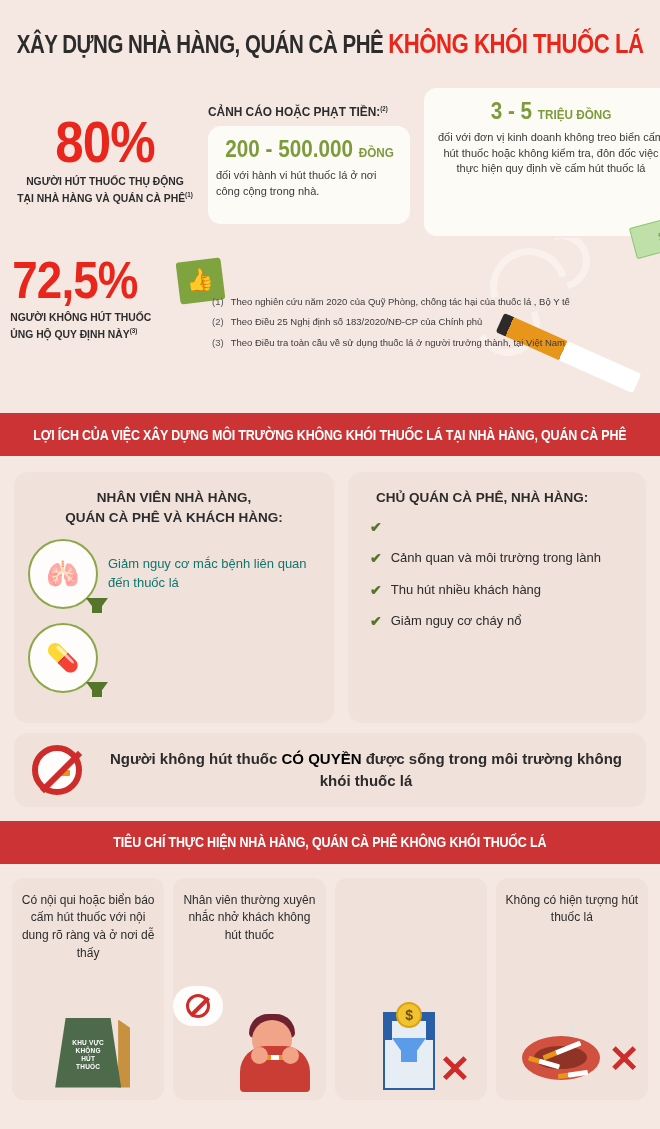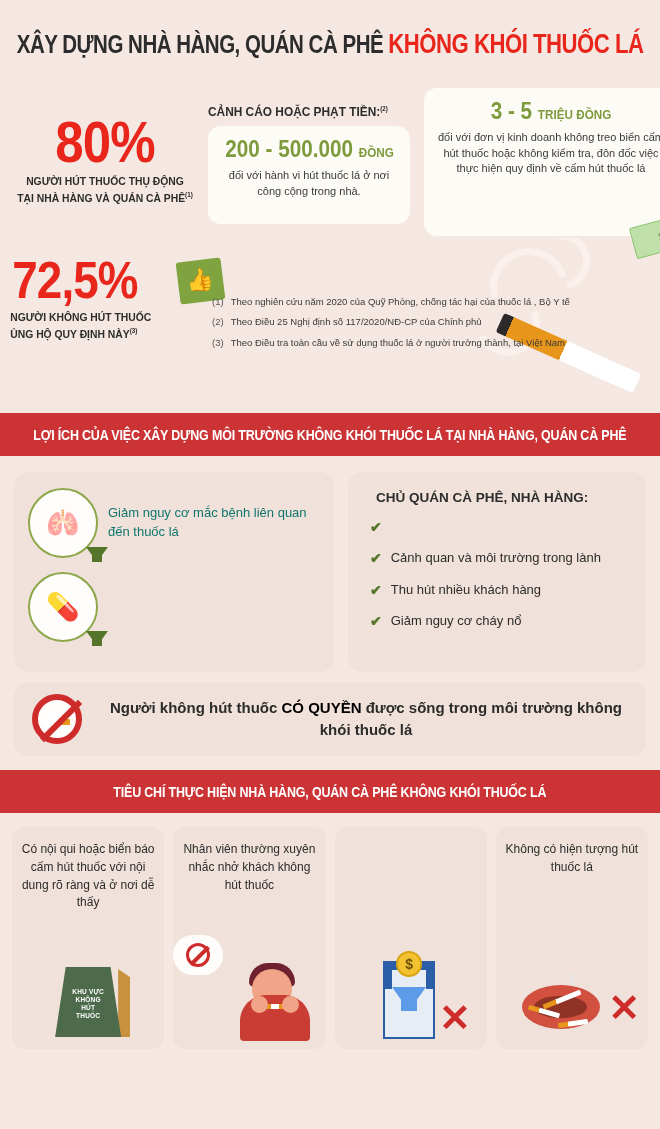--- a/index.html
+++ b/index.html
@@ -63,21 +63,21 @@
   }
 
   .warn-label {
     position:absolute; left:208px; top:16px;
     font-size:13.5px; font-weight:bold; color:#2C2C2C;
     transform:scaleX(0.88); transform-origin:left;
   }
   .box1 {
     position:absolute; left:208px; top:38px; width:202px; height:98px;
     background:#FDFBF5; border-radius:13px; padding:12px 8px 0;
-    text-align:center;
+    text-align:left;
   }
   .box2 {
     position:absolute; left:424px; top:0px; width:254px; height:148px;
     background:#FDFBF5; border-radius:13px; padding:12px 10px 0;
     text-align:center; z-index:3;
   }
   .amount {
     font-size:23px; font-weight:bold; color:#7D9B3D; line-height:1;
     transform:scaleX(0.9); white-space:nowrap;
   }
@@ -351,36 +351,40 @@
     <div class="bill">$</div>
   </div>
 
   <div class="notes">
     <div class="note">
       <span class="note-n">(1)</span>
       <span>Theo nghiên cứu năm 2020 của Quỹ Phòng, chống tác hại của thuốc lá , Bộ Y tế</span>
     </div>
     <div class="note">
       <span class="note-n">(2)</span>
-      <span>Theo Điều 25 Nghị định số 117/2020/NĐ-CP của Chính phủ</span>
+      <span>Theo Điều 25 Nghị định số 183/2020/NĐ-CP của Chính phủ</span>
     </div>
     <div class="note">
       <span class="note-n">(3)</span>
       <span>Theo Điều tra toàn cầu về sử dụng thuốc lá ở người trưởng thành, tại Việt Nam</span>
     </div>
   </div>
 </div>
 
 <div class="banner">
   <span>LỢI ÍCH CỦA VIỆC XÂY DỰNG MÔI TRƯỜNG KHÔNG KHÓI THUỐC LÁ TẠI NHÀ HÀNG, QUÁN CÀ PHÊ</span>
 </div>
 
 <div class="benefits">
 
   <div class="panel left">
+    <div class="panel-h">
+      <span>NHÂN VIÊN NHÀ HÀNG,</span><br>
+      <span>QUÁN CÀ PHÊ VÀ KHÁCH HÀNG:</span>
+    </div>
 
     <div class="brow">
       <div class="icon-circ">
         <span>🫁</span>
         <div class="arrow-dn"></div>
       </div>
       <div class="brow-txt">Giảm nguy cơ mắc bệnh liên quan đến thuốc lá</div>
     </div>
 
     <div class="brow">

